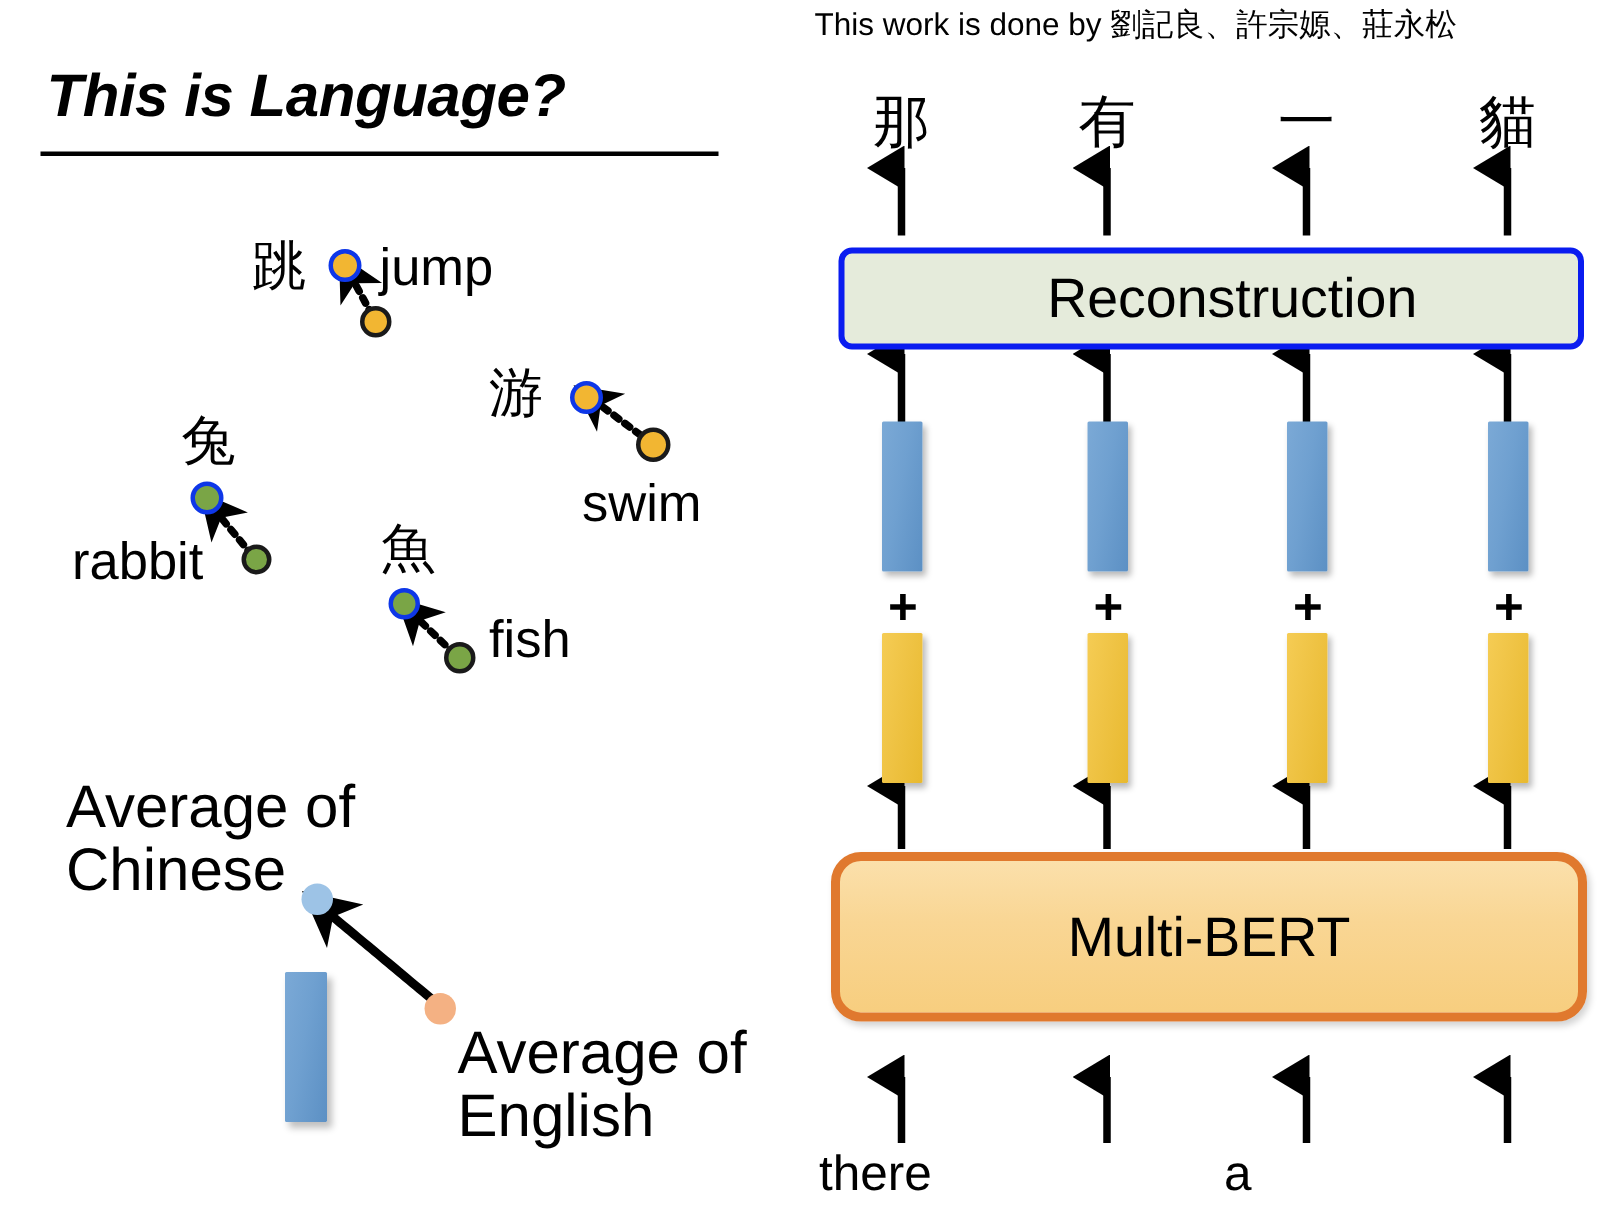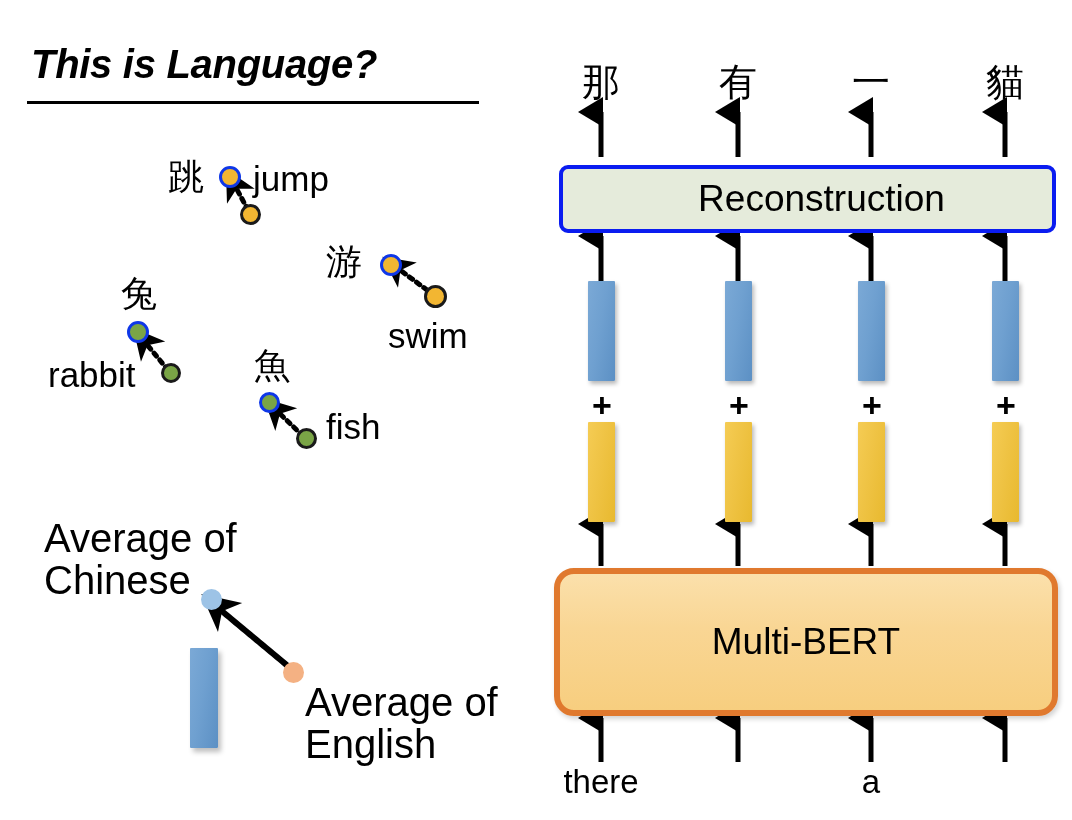--- a/index.html
+++ b/index.html
@@ -48,21 +48,21 @@
 
   
   #model{position:absolute;left:540px;top:0;width:532px;height:820px;}
 
   .col-char{
     position:absolute;font-size:38px;line-height:40px;
     text-align:center;width:80px;
   }
   .col-word{
     position:absolute;font-size:33px;line-height:36px;
-    text-align:center;width:110px;
+    width:110px;
   }
   .plus{
     position:absolute;font-size:34px;font-weight:bold;line-height:34px;
     text-align:center;width:40px;
   }
 
   .bar{
     position:absolute;width:27px;border-radius:1px;
     box-shadow:2px 3px 4px rgba(0,0,0,0.28);
   }
@@ -80,32 +80,33 @@
     display:flex;align-items:center;justify-content:center;
     font-size:37px;
   }
   #recon-box{
     left:19px;top:165px;width:497px;height:68px;
     border:4px solid #0a1cf0;border-radius:9px;
     background:#e5ebdb;
     padding-left:28px;
   }
   #bert-box{
-    left:14px;top:568px;width:504px;height:148px;
+    left:14px;top:568px;width:504px;height:113px;
     border:6px solid #e0792e;border-radius:20px;
     background:linear-gradient(180deg,#fbe0ab 0%,#f9d694 40%,#f7ce7f 100%);
     box-shadow:2px 3px 5px rgba(0,0,0,0.18);
   }
   #arrow-layer{position:absolute;left:0;top:0;width:532px;height:820px;}
 </style>
 </head>
 <body>
 
 <div class="slide">
 
+  <div id="credit">This work is done by 劉記良、許宗嫄、莊永松</div>
 
   <div id="title">This is Language?</div>
   <div id="title-rule"></div>
 
   <svg id="vec-layer">
     <defs>
       <marker id="ah" markerWidth="7" markerHeight="7" refX="3.2" refY="3.4" orient="auto" markerUnits="strokeWidth">
         <path d="M 6.6 3.4 L 0.4 0.3 L 2.1 3.4 L 0.4 6.6 Z" fill="#000"></path>
       </marker>
     </defs>

